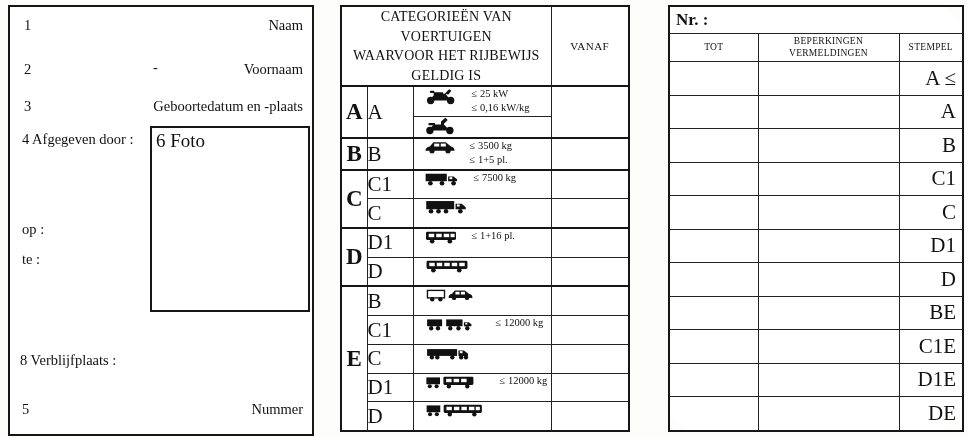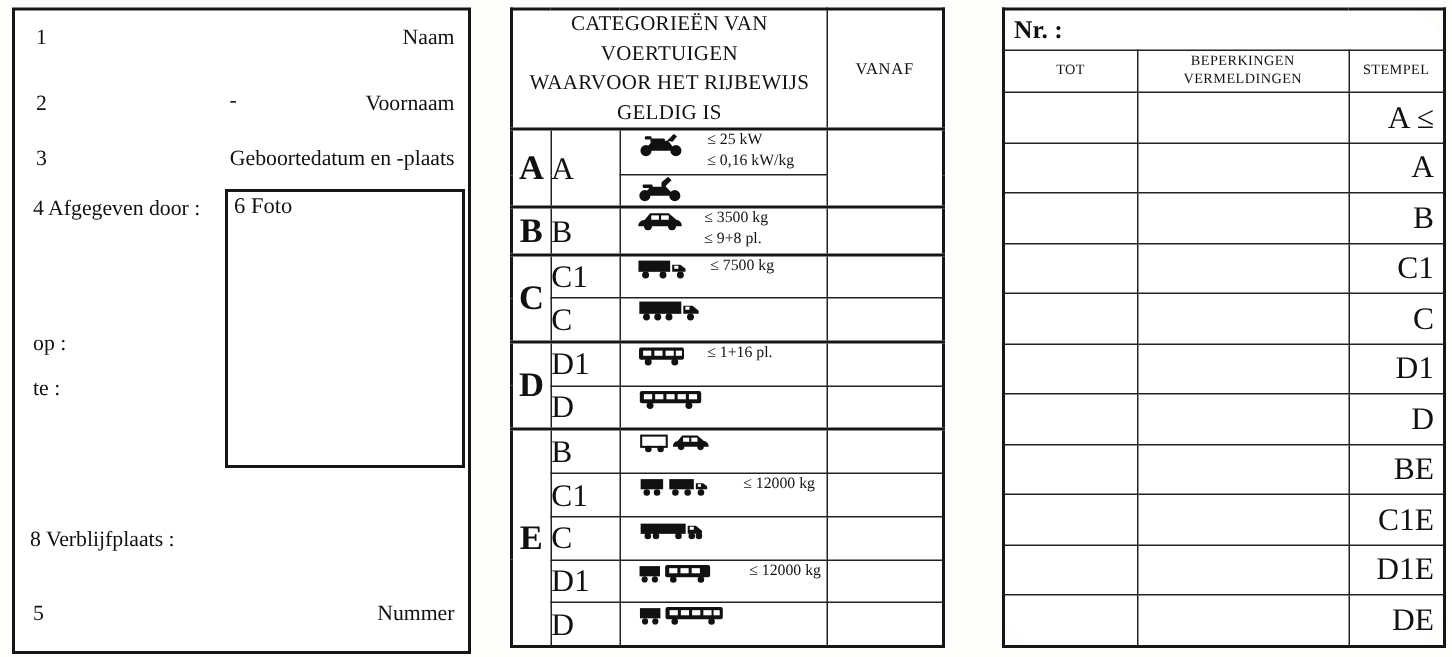--- a/index.html
+++ b/index.html
@@ -8,21 +8,21 @@
     background:#fdfdfc;color:#111;
     font-family:"Liberation Serif", serif;
   }
   .panel{position:absolute;background:#fff;}
 
   
   #left-panel{left:8px;top:5px;width:302px;height:427px;border:2px solid #161616;}
   .lp-abs{position:absolute;font-size:14.5px;white-space:nowrap;}
   .lp-right{position:absolute;right:9px;font-size:14.5px;white-space:nowrap;}
   #photo-box{position:absolute;left:140px;top:119px;width:156px;height:182px;border:2px solid #161616;}
-  #photo-box .lbl{position:absolute;left:4px;top:2px;font-size:15px;}
+  #photo-box .lbl{position:absolute;left:4px;top:2px;font-size:19px;}
   .two-line div{line-height:1.2;}
 
   
   #cat-panel{left:340px;top:5px;width:288px;height:427px;}
   #cat-table{border-collapse:collapse;table-layout:fixed;width:288px;height:427px;border:2px solid #161616;}
   #cat-table td{border:1px solid #222;padding:0;vertical-align:middle;}
   #cat-table tr.group-start td{border-top:2px solid #161616;}
   #cat-table .hdr-row{height:52px;}
   .hdr-cell{font-size:14px;text-align:center;line-height:1.4;letter-spacing:.2px;}
   .vanaf-hdr{font-size:11px;text-align:center;letter-spacing:.5px;}
@@ -141,21 +141,21 @@
                 <svg viewBox="0 0 44 20" width="32" height="15">
                   <path fill="#111" d="M2 16 q0 -5 6 -6 l5 -6 h17 l7 6 q5 1 5 6 z"></path>
                   <rect x="14" y="6" width="7" height="4" fill="#fff"></rect>
                   <rect x="23" y="6" width="7" height="4" fill="#fff"></rect>
                   <circle cx="11" cy="16" r="3.6" fill="#111"></circle>
                   <circle cx="33" cy="16" r="3.6" fill="#111"></circle>
                 </svg>
               </span>
               <span class="limits">
                 <div>≤ 3500 kg</div>
-                <div>≤ 9+8 pl.</div>
+                <div>≤ 1+5 pl.</div>
               </span>
             </div>
           </td>
           <td></td>
         </tr>
         <tr class="group-start">
           <td class="group-letter" rowspan="2">C</td>
           <td class="sub-letter">C1</td>
           <td class="icon-cell">
             <div class="cellflex">

